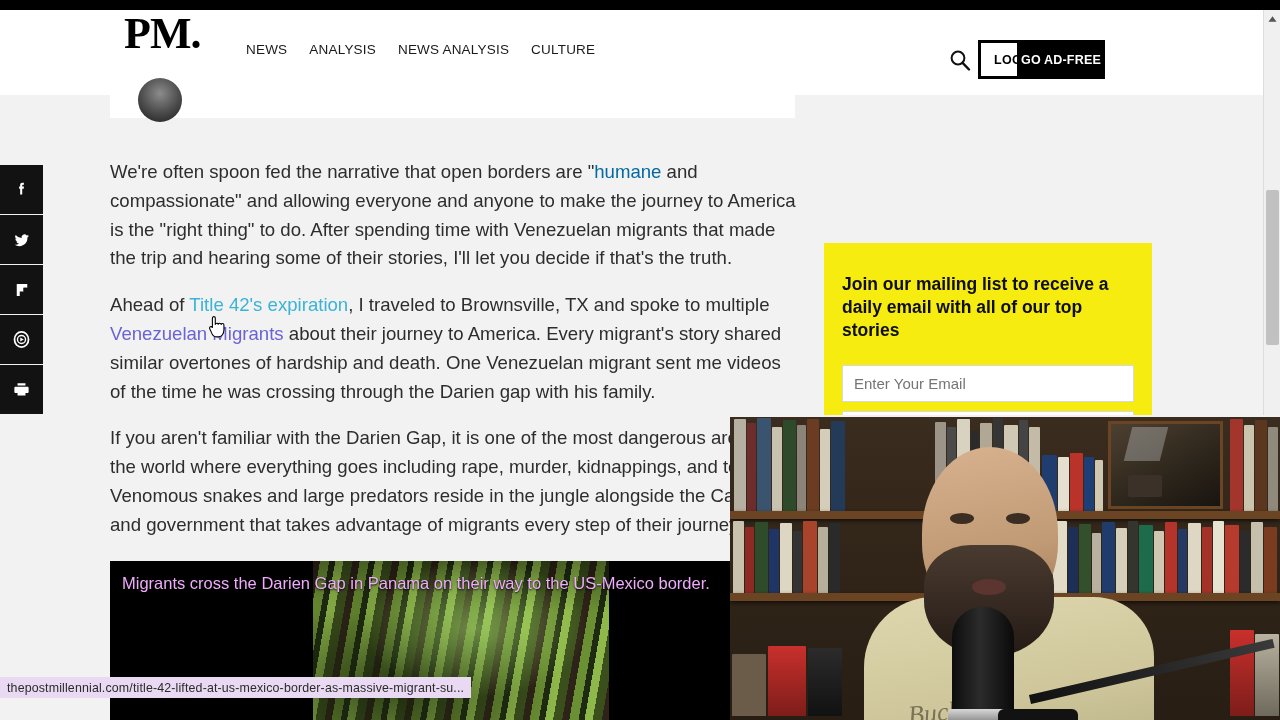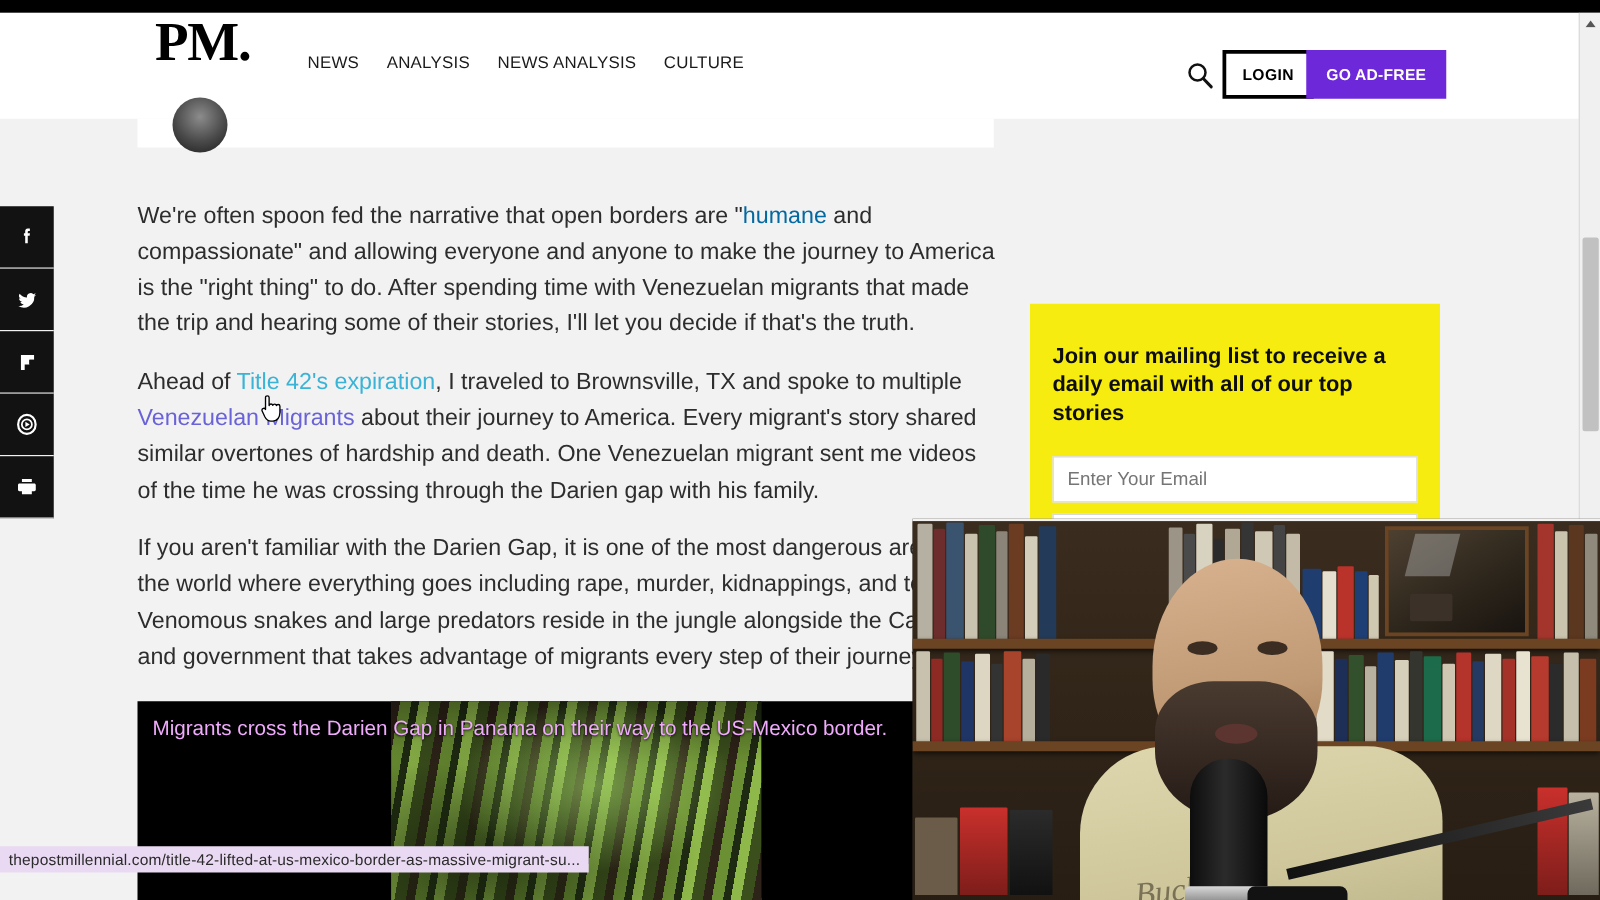--- a/index.html
+++ b/index.html
@@ -40,22 +40,22 @@
     position: absolute; left: 948px; top: 38px; width: 24px; height: 24px;
     cursor: pointer;
   }
   #login-button {
     position: absolute; left: 978px; top: 30px; width: 73px; height: 39px;
     border: 3px solid #000; background: #fff; color: #000;
     font-size: 12.5px; font-weight: bold; letter-spacing: .3px;
     display: flex; align-items: center; justify-content: center; cursor: pointer;
   }
   #adfree-button {
-    position: absolute; left: 1045px; top: 30px; width: 112px; height: 39px;
-    background: #6d28d9; color: #fff;
+    position: absolute; left: 1017px; top: 30px; width: 88px; height: 39px;
+    background: #000000; color: #fff;
     font-size: 12.5px; font-weight: bold; letter-spacing: .2px;
     display: flex; align-items: center; justify-content: center; cursor: pointer;
     border: none;
   }
 
   
   #article-card-top {
     position: absolute; left: 110px; top: 85px; width: 685px; height: 23px;
     background: #ffffff;
   }

